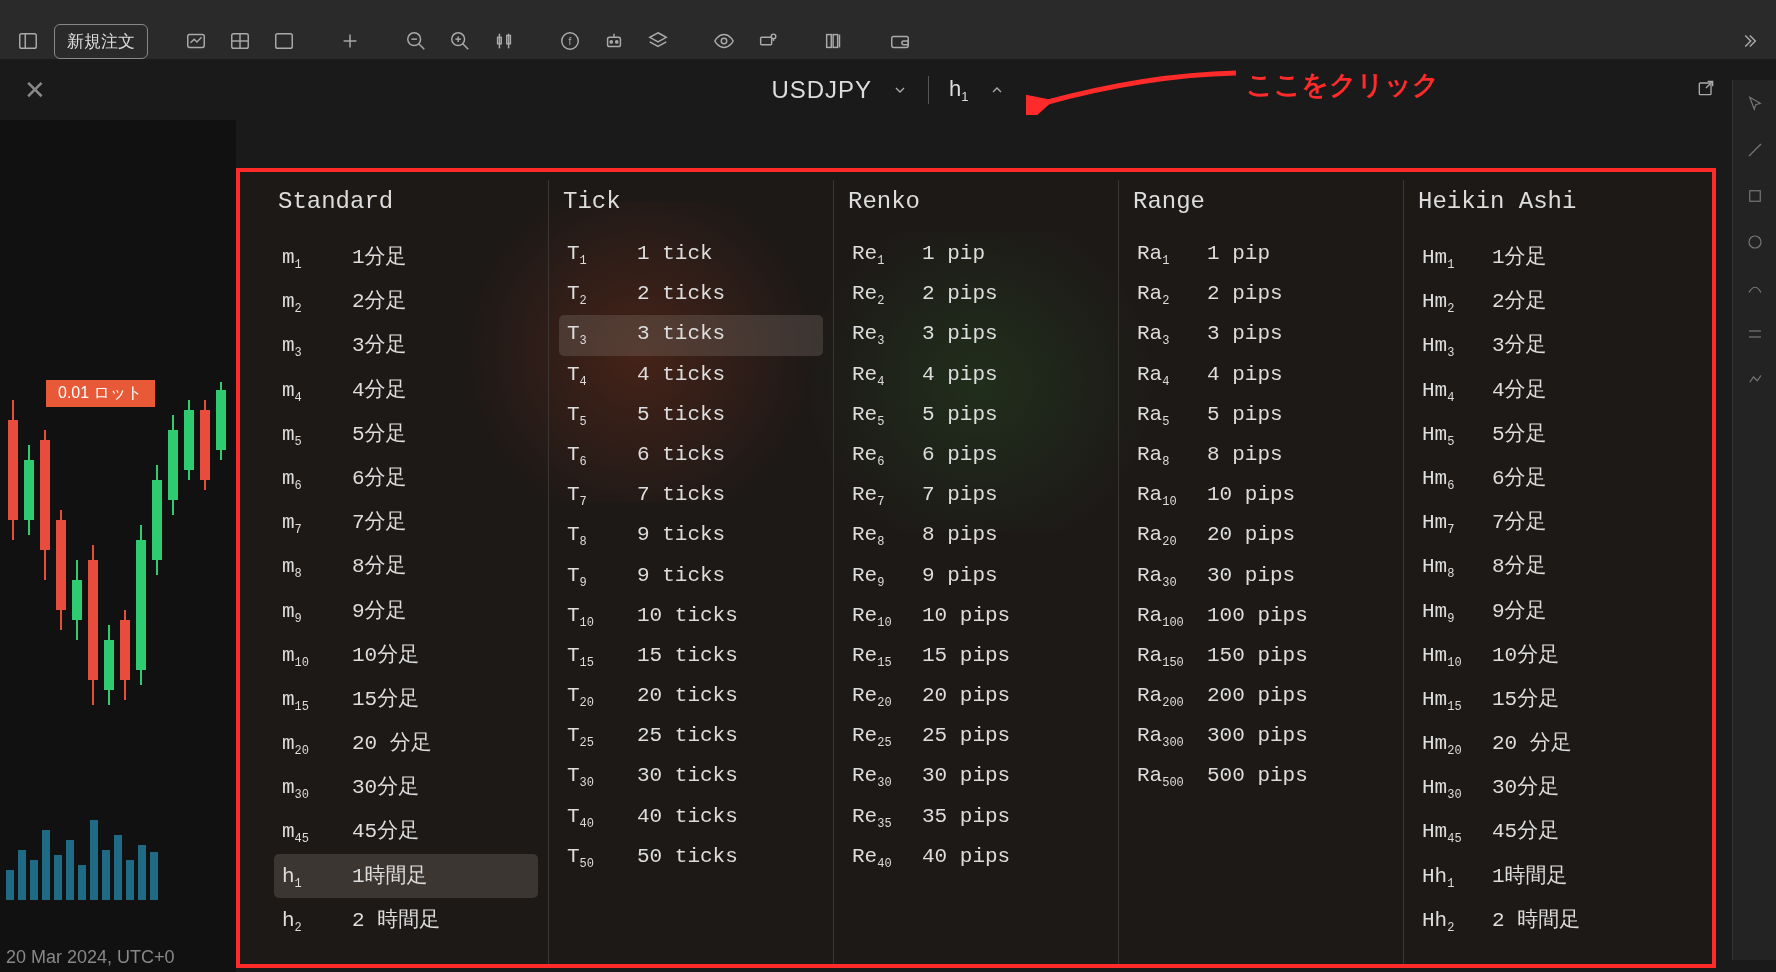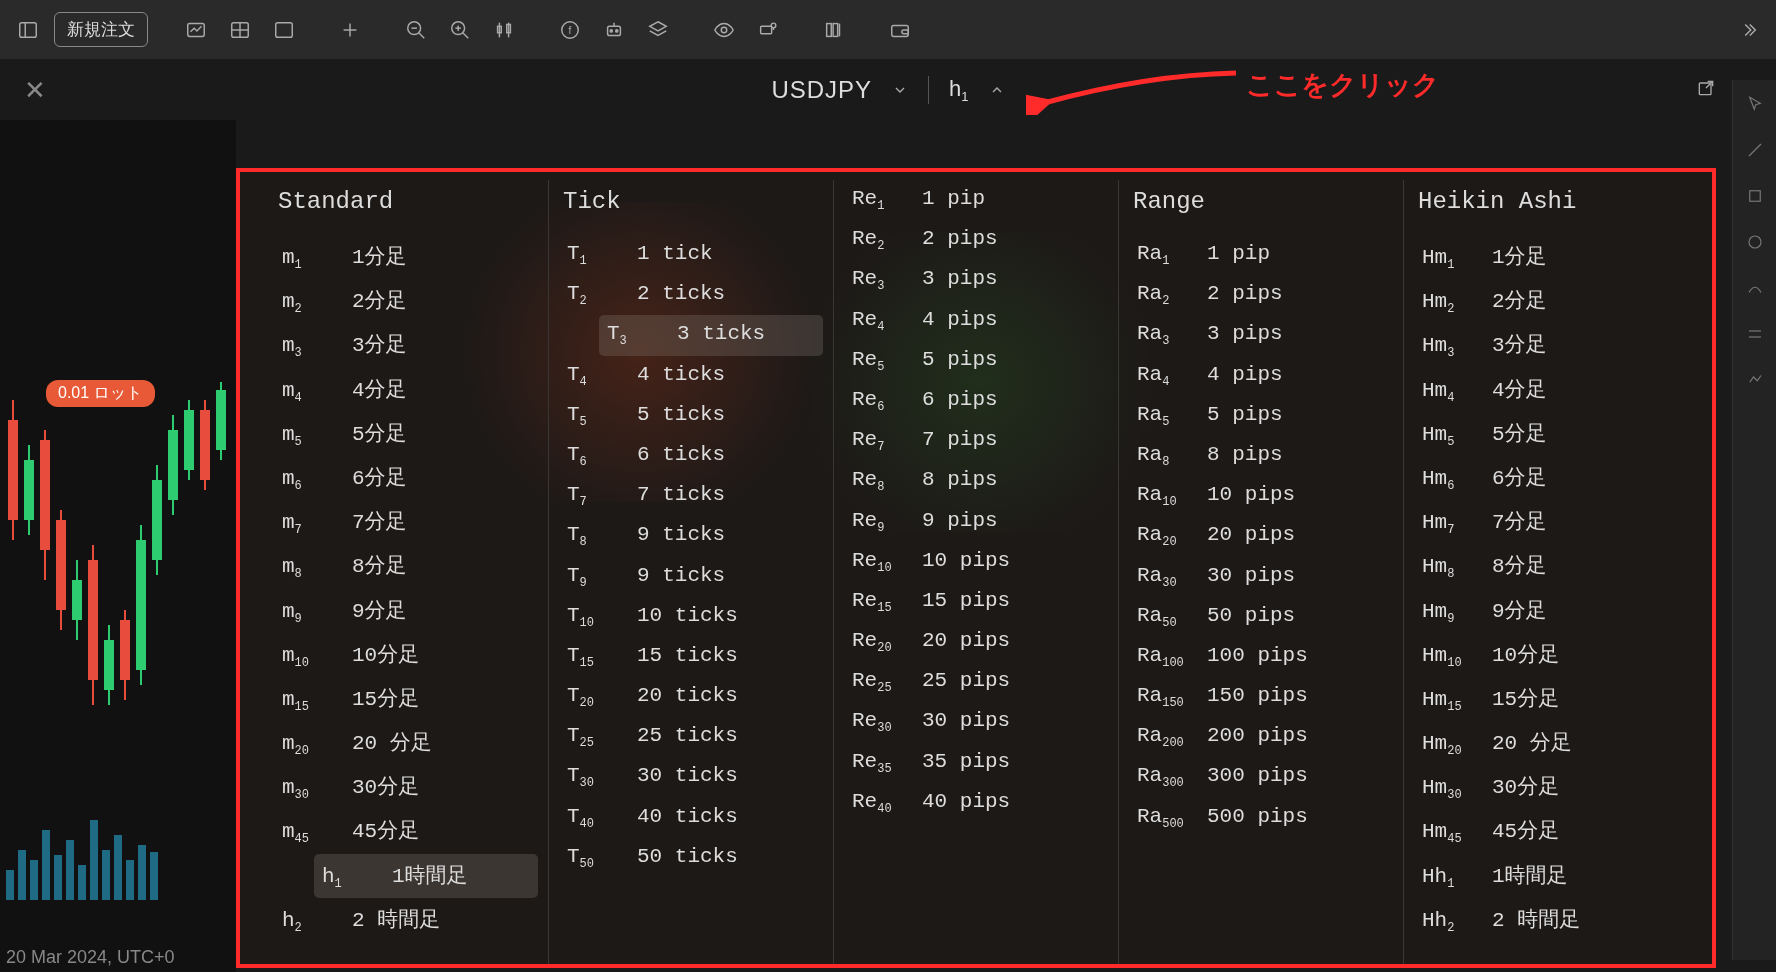--- a/index.html
+++ b/index.html
@@ -11,21 +11,21 @@
     height: 972px;
     overflow: hidden;
     position: relative;
   }
 
   
   .toolbar {
     height: 60px;
     background: #2a2a2a;
     display: flex;
-    align-items: center;
+    align-items: flex-end;
     padding: 0 10px;
     gap: 8px;
     border-bottom: 1px solid #1a1a1a;
   }
   .tb-btn {
     width: 36px;
     height: 36px;
     display: flex;
     align-items: center;
     justify-content: center;
@@ -112,21 +112,21 @@
     overflow: hidden;
   }
   .lot-badge {
     position: absolute;
     top: 260px;
     left: 46px;
     background: #e85a37;
     color: #fff;
     font-size: 16px;
     padding: 3px 12px;
-    border-radius: 12px;
+    border-radius: 0;
   }
   .candles {
     position: absolute;
     top: 260px;
     left: 0;
     width: 236px;
     height: 520px;
   }
   .date-label {
     position: absolute;
@@ -182,21 +182,20 @@
     gap: 14px;
     padding: 7px 8px;
     font-size: 21px;
     color: #ddd;
     cursor: pointer;
     border-radius: 5px;
     white-space: nowrap;
   }
   .dd-item.selected {
     background: rgba(120,110,100,0.35);
-    margin-left: 40px;
   }
   .dd-code {
     width: 56px;
     flex-shrink: 0;
   }
   .dd-code sub { font-size: 12px; }
   .dd-label { color: #ddd; }
 
   
   .right-strip {
@@ -583,20 +582,21 @@
         <div class="dd-item">
           <span class="dd-code">T<sub>40</sub></span>
           <span class="dd-label">40 ticks</span>
         </div>
         <div class="dd-item">
           <span class="dd-code">T<sub>50</sub></span>
           <span class="dd-label">50 ticks</span>
         </div>
       </div>
       <div class="dd-col">
+        <div class="dd-header">Renko</div>
         <div class="dd-item">
           <span class="dd-code">Re<sub>1</sub></span>
           <span class="dd-label">1 pip</span>
         </div>
         <div class="dd-item">
           <span class="dd-code">Re<sub>2</sub></span>
           <span class="dd-label">2 pips</span>
         </div>
         <div class="dd-item">
           <span class="dd-code">Re<sub>3</sub></span>
@@ -685,24 +685,20 @@
           <span class="dd-code">Ra<sub>10</sub></span>
           <span class="dd-label">10 pips</span>
         </div>
         <div class="dd-item">
           <span class="dd-code">Ra<sub>20</sub></span>
           <span class="dd-label">20 pips</span>
         </div>
         <div class="dd-item">
           <span class="dd-code">Ra<sub>30</sub></span>
           <span class="dd-label">30 pips</span>
-        </div>
-        <div class="dd-item">
-          <span class="dd-code">Ra<sub>50</sub></span>
-          <span class="dd-label">50 pips</span>
         </div>
         <div class="dd-item">
           <span class="dd-code">Ra<sub>100</sub></span>
           <span class="dd-label">100 pips</span>
         </div>
         <div class="dd-item">
           <span class="dd-code">Ra<sub>150</sub></span>
           <span class="dd-label">150 pips</span>
         </div>
         <div class="dd-item">

